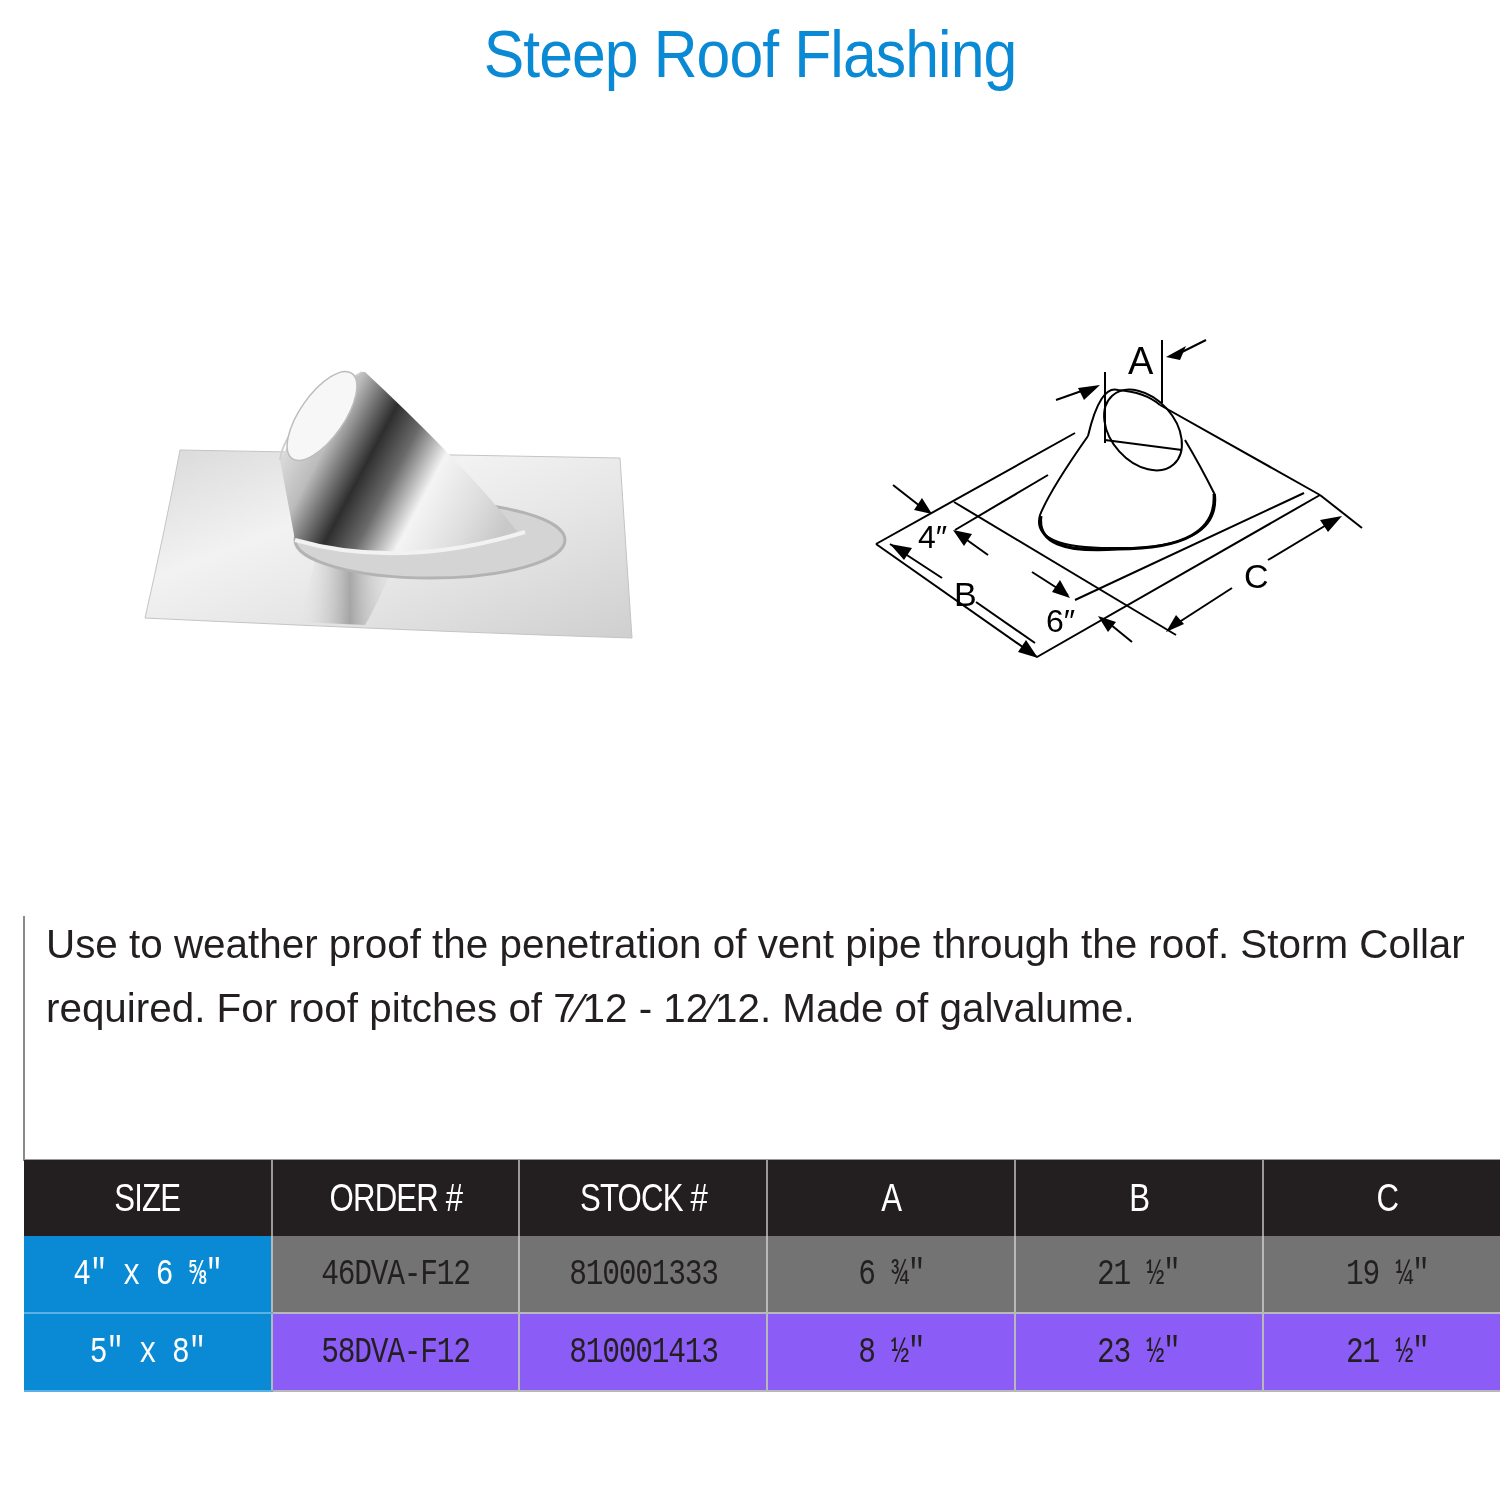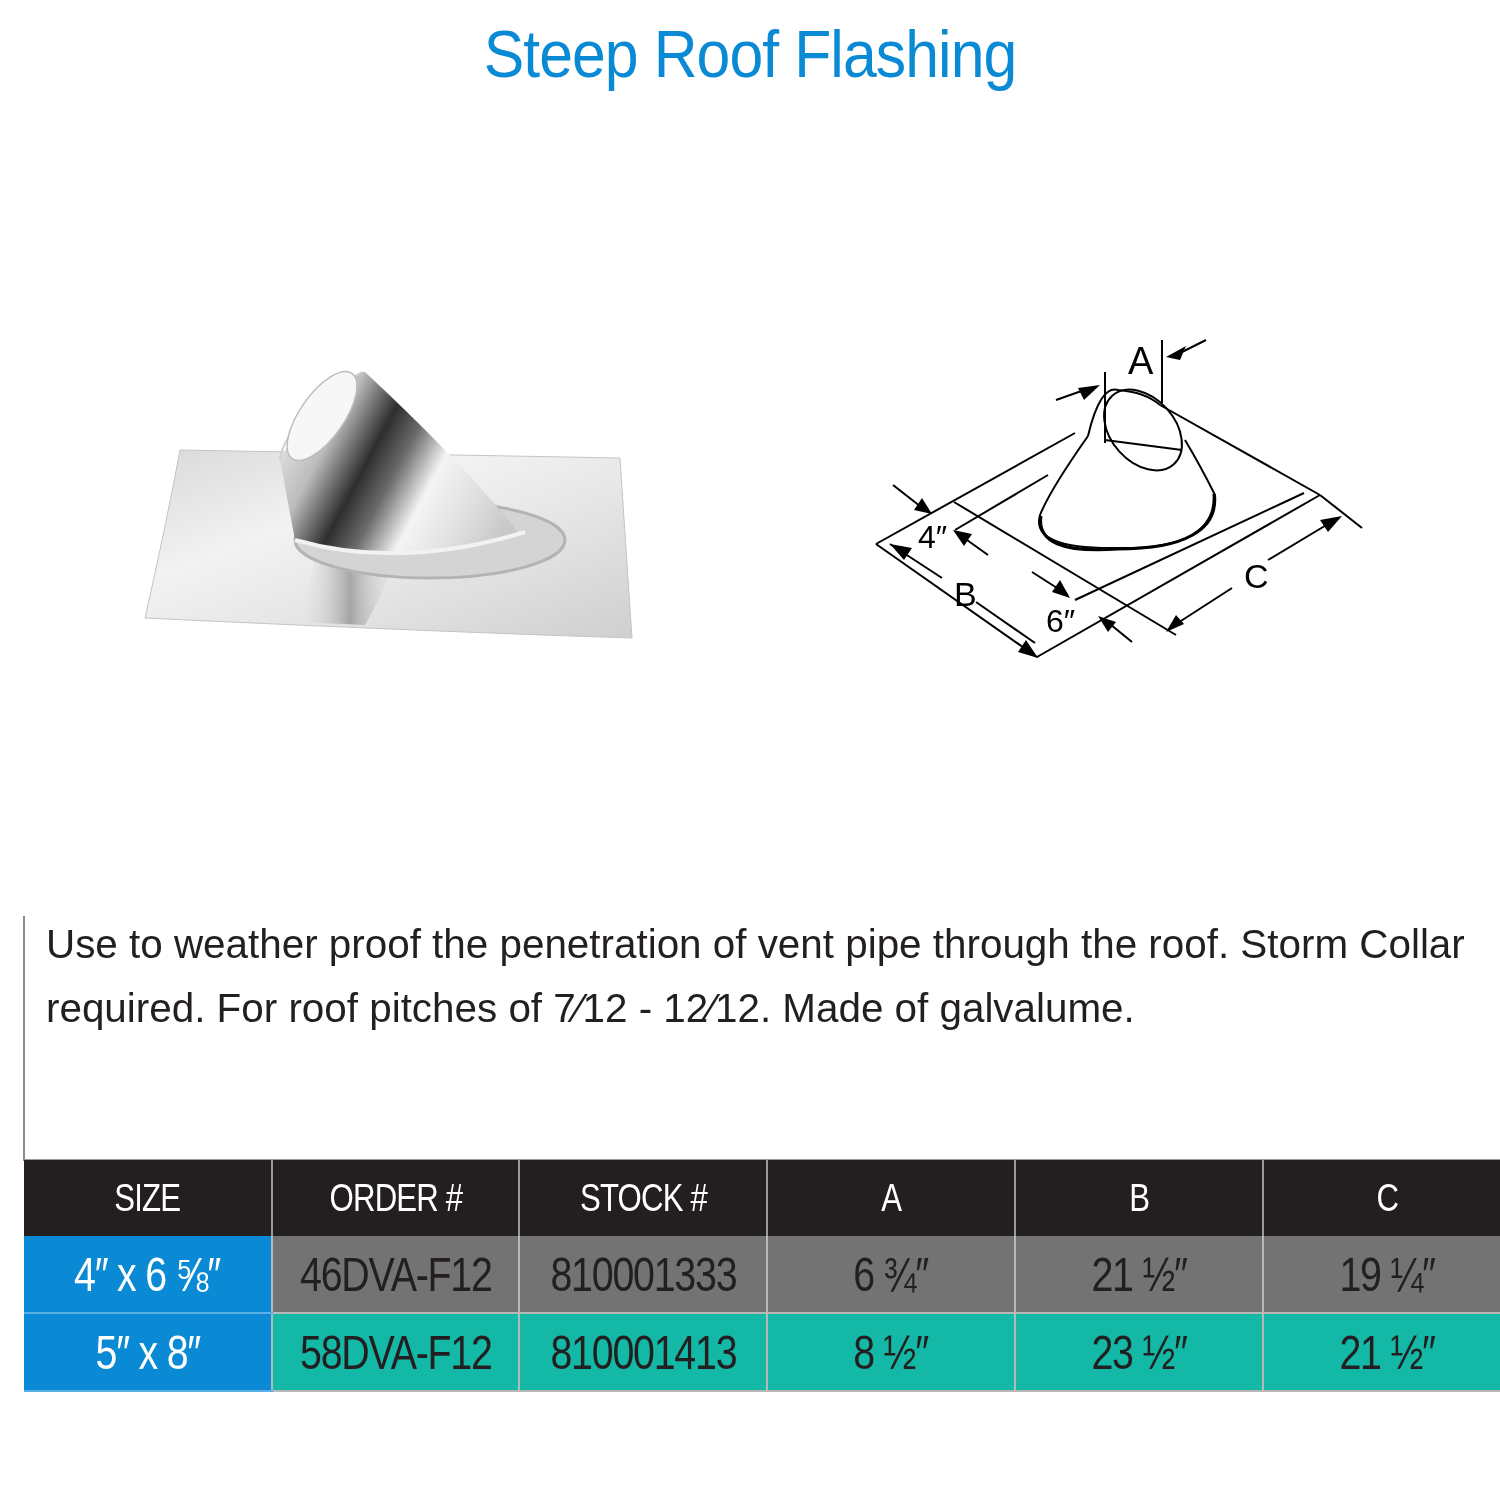--- a/index.html
+++ b/index.html
@@ -87,27 +87,28 @@
       background: #231f20;
       color: #ffffff;
       height: 76px;
       font-size: 38px;
       letter-spacing: -1px;
       border-right: 2px solid #9a9a9a;
       border-top: 1px solid #9a9a9a;
     }
     .spec-table tbody td {
       height: 76px;
-      font-size: 48px;
+      font-size: 36px;
       color: #231f20;
       letter-spacing: -1.5px;
       border-bottom: 2px solid #b8b8b8;
+      font-family: Liberation Mono, monospace;
     }
     .spec-table tbody tr.row-0 td { background: #737373; }
-    .spec-table tbody tr.row-1 td { background: #14b8a6; }
+    .spec-table tbody tr.row-1 td { background: #8b5cf6; }
     .spec-table tbody td.size-cell {
       background: #0a8ad4 !important;
       color: #ffffff;
       border-bottom: 2px solid #5cb1e4;
     }
     .cond {
       display: inline-block;
       transform: scaleX(0.82);
     }
   </style>

